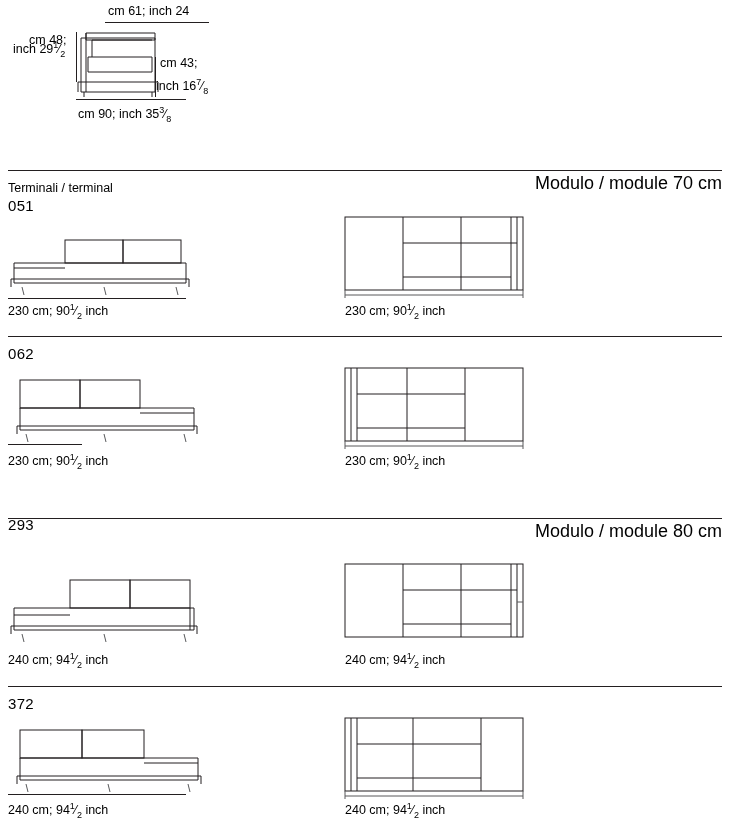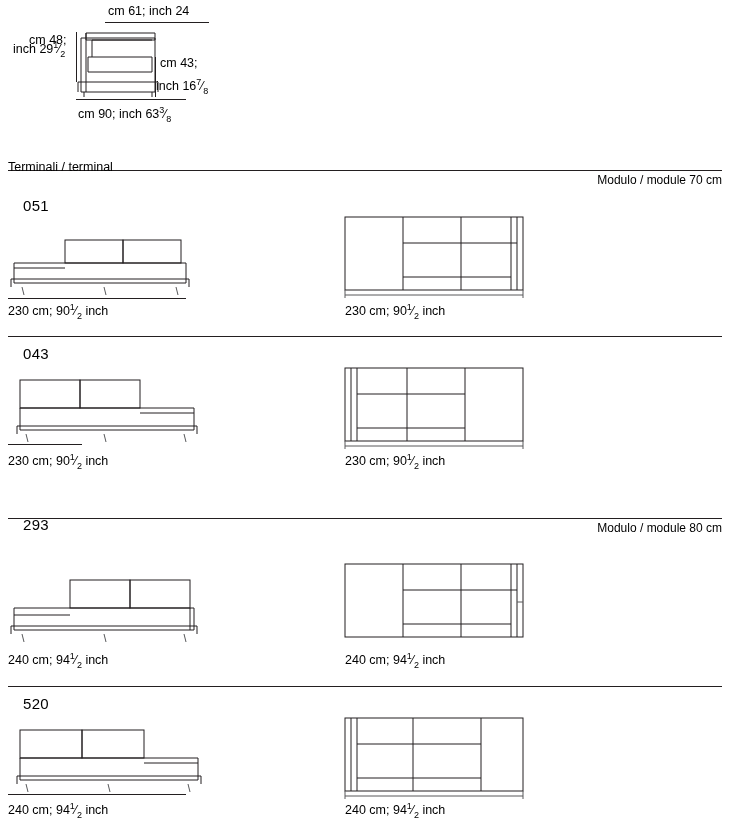--- a/index.html
+++ b/index.html
@@ -30,23 +30,23 @@
   .frac .sl { font-size: 12px; }
   .hr { position: absolute; height: 1px; background: #231f20; }
   .vr { position: absolute; width: 1px; background: #231f20; }
 
   
   #top-diagram { position: absolute; left: 0; top: 0; width: 730px; height: 140px; }
 
   
   .sec-rule { position: absolute; left: 8px; width: 714px; height: 1px; background: #231f20; }
   .sec-left { position: absolute; font-size: 12.5px; }
-  .sec-right { position: absolute; font-size: 12px; right: 8px; }
-
-  .code { position: absolute; font-size: 15px; letter-spacing: .3px; margin-left: 15px; }
+  .sec-right { position: absolute; font-size: 18px; right: 8px; }
+
+  .code { position: absolute; font-size: 15px; letter-spacing: .3px; }
 
   .dimcap { position: absolute; font-size: 12.5px; }
   svg { display: block; overflow: visible; }
 </style>
 </head>
 <body>
 
 <div class="page">
 
   <div id="top-diagram">
@@ -63,21 +63,21 @@
     <div class="vr" style="left:76px; top:32px; height:50px;"></div>
 
     <div class="abs lbl" style="left:160px; top:56px;">cm 43;</div>
     <div class="abs lbl" style="left:156px; top:75px;">
       <span>inch 16</span><span class="frac"><span class="n">7</span><span class="sl">⁄</span><span class="d">8</span></span>
     </div>
 
     <div class="vr" style="left:155px; top:57px; height:40px;"></div>
 
     <div class="abs lbl" style="left:78px; top:103px;">
-      <span>cm 90; inch 63</span><span class="frac"><span class="n">3</span><span class="sl">⁄</span><span class="d">8</span></span>
+      <span>cm 90; inch 35</span><span class="frac"><span class="n">3</span><span class="sl">⁄</span><span class="d">8</span></span>
     </div>
 
     <div class="hr" style="left:76px; top:99px; width:110px;"></div>
 
     <svg class="abs" style="left:0; top:0;" width="260" height="130">
       <g fill="none" stroke="#231f20" stroke-width="1">
 
         <path d="M86,33 L155,33 L155,40 L86,40 Z"></path>
         <path d="M86,33 L86,92"></path>
 
@@ -92,21 +92,21 @@
         <path d="M78,82 L78,92"></path>
         <path d="M158,82 L158,92"></path>
 
         <path d="M84,92 L84,97"></path>
         <path d="M152,92 L152,97"></path>
       </g>
     </svg>
   </div>
 
   <div class="sec-rule" style="top:170px;"></div>
-  <div class="sec-left" style="left:8px; top:160px;">Terminali / terminal</div>
+  <div class="sec-left" style="left:8px; top:181px;">Terminali / terminal</div>
   <div class="sec-right" style="top:173px;">Modulo / module 70 cm</div>
 
   <div class="code" style="left:8px; top:197px;">051</div>
 
   <svg class="abs" style="left:8px; top:225px;" width="320" height="80">
     <g fill="none" stroke="#231f20" stroke-width="1">
 
       <rect x="57" y="15" width="58" height="23"></rect>
       <rect x="115" y="15" width="58" height="23"></rect>
 
@@ -138,21 +138,21 @@
       <path d="M58,62 L166,62"></path>
       <path d="M0,80 L178,80" stroke="#58595b"></path>
       <path d="M0,75 L0,83 M178,75 L178,83" stroke="#58595b"></path>
     </g>
   </svg>
   <div class="dimcap" style="left:345px; top:302px;">
     <span>230 cm; 90</span><span class="frac"><span class="n">1</span><span class="sl">⁄</span><span class="d">2</span></span> <span>inch</span>
   </div>
 
   <div class="sec-rule" style="top:336px;"></div>
-  <div class="code" style="left:8px; top:345px;">043</div>
+  <div class="code" style="left:8px; top:345px;">062</div>
 
   <svg class="abs" style="left:8px; top:372px;" width="320" height="80">
     <g fill="none" stroke="#231f20" stroke-width="1">
       <rect x="12" y="8" width="60" height="28"></rect>
       <rect x="72" y="8" width="60" height="28"></rect>
       <path d="M12,36 L186,36 L186,58 L12,58 Z"></path>
       <path d="M132,41 L186,41"></path>
       <path d="M9,54 L189,54"></path>
       <path d="M9,54 L9,62 M189,54 L189,62"></path>
       <path d="M18,62 L20,70" stroke="#58595b"></path>
@@ -215,21 +215,21 @@
       <path d="M172,2 L172,75"></path>
       <path d="M58,62 L166,62"></path>
       <path d="M172,40 L178,40" stroke="#58595b"></path>
     </g>
   </svg>
   <div class="dimcap" style="left:345px; top:651px;">
     <span>240 cm; 94</span><span class="frac"><span class="n">1</span><span class="sl">⁄</span><span class="d">2</span></span> <span>inch</span>
   </div>
 
   <div class="sec-rule" style="top:686px;"></div>
-  <div class="code" style="left:8px; top:695px;">520</div>
+  <div class="code" style="left:8px; top:695px;">372</div>
 
   <svg class="abs" style="left:8px; top:722px;" width="320" height="80">
     <g fill="none" stroke="#231f20" stroke-width="1">
       <rect x="12" y="8" width="62" height="28"></rect>
       <rect x="74" y="8" width="62" height="28"></rect>
       <path d="M12,36 L190,36 L190,58 L12,58 Z"></path>
       <path d="M136,41 L190,41"></path>
       <path d="M9,54 L193,54"></path>
       <path d="M9,54 L9,62 M193,54 L193,62"></path>
       <path d="M18,62 L20,70" stroke="#58595b"></path>

